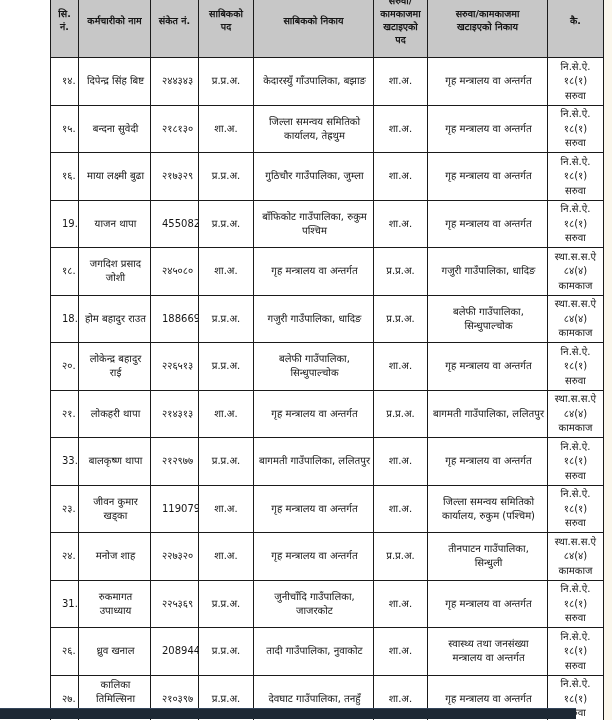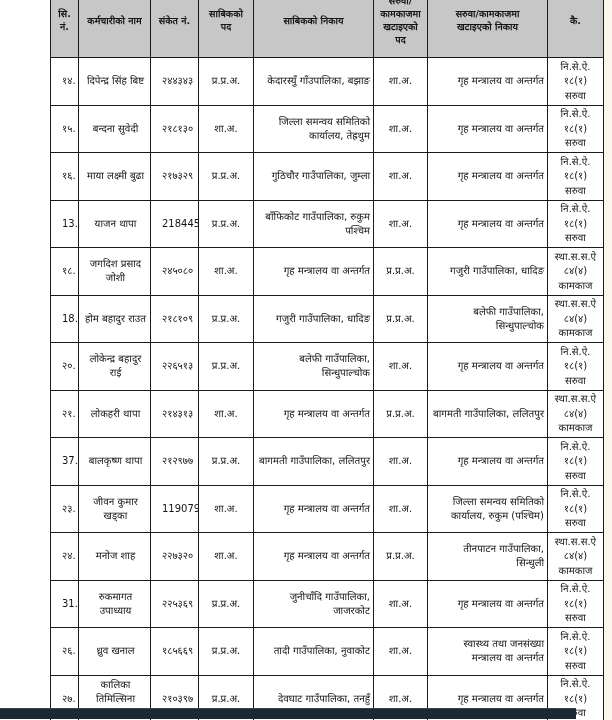--- a/index.html
+++ b/index.html
@@ -42,21 +42,21 @@
     font-weight:bold;font-size:9.5px;line-height:1.35;
     text-align:center;vertical-align:middle;
     white-space:pre-line;padding:1px;
   }
   .doc-table td{
     font-size:10px;line-height:1.4;
     vertical-align:middle;padding:2px 3px;
   }
   td.cell-sn,td.cell-code,td.cell-old-post,td.cell-new-post{text-align:center;padding:2px 11px;}
   td.cell-name{text-align:center;padding-left:5px;}
-  td.cell-old-office,td.cell-new-office{text-align:right;padding-left:5px;}
+  td.cell-old-office,td.cell-new-office{text-align:center;padding-left:5px;}
   td.cell-remark{
     font-size:10px;line-height:1.45;text-align:center;
     white-space:pre-line;padding:1px 0;
   }
   .bottom-bar{
     position:absolute;left:0;top:708px;
     width:576px;height:10px;
     background:var(--bottom-bar);
     border-top:1px solid #33445a;
     z-index:5;
@@ -128,23 +128,23 @@
           <td class="cell-code">२१७३२९</td>
           <td class="cell-old-post">प्र.प्र.अ.</td>
           <td class="cell-old-office">गुठिचौर गाउँपालिका, जुम्ला</td>
           <td class="cell-new-post">शा.अ.</td>
           <td class="cell-new-office">गृह मन्त्रालय वा अन्तर्गत</td>
           <td class="cell-remark">नि.से.ऐ.
 १८(१)
 सरुवा</td>
         </tr>
         <tr>
-          <td class="cell-sn">13.</td>
+          <td class="cell-sn">19.</td>
           <td class="cell-name">याजन थापा</td>
-          <td class="cell-code">218445</td>
+          <td class="cell-code">455082</td>
           <td class="cell-old-post">प्र.प्र.अ.</td>
           <td class="cell-old-office">बाँफिकोट गाउँपालिका, रुकुम पश्चिम</td>
           <td class="cell-new-post">शा.अ.</td>
           <td class="cell-new-office">गृह मन्त्रालय वा अन्तर्गत</td>
           <td class="cell-remark">नि.से.ऐ.
 १८(१)
 सरुवा</td>
         </tr>
         <tr>
           <td class="cell-sn">१८.</td>
@@ -154,21 +154,21 @@
           <td class="cell-old-office">गृह मन्त्रालय वा अन्तर्गत</td>
           <td class="cell-new-post">प्र.प्र.अ.</td>
           <td class="cell-new-office">गजुरी गाउँपालिका, धादिङ</td>
           <td class="cell-remark">स्था.स.स.ऐ
 ८४(४)
 कामकाज</td>
         </tr>
         <tr>
           <td class="cell-sn">18.</td>
           <td class="cell-name">होम बहादुर राउत</td>
-          <td class="cell-code">२१८१०९</td>
+          <td class="cell-code">188669</td>
           <td class="cell-old-post">प्र.प्र.अ.</td>
           <td class="cell-old-office">गजुरी गाउँपालिका, धादिङ</td>
           <td class="cell-new-post">प्र.प्र.अ.</td>
           <td class="cell-new-office">बलेफी गाउँपालिका, सिन्धुपाल्चोक</td>
           <td class="cell-remark">स्था.स.स.ऐ
 ८४(४)
 कामकाज</td>
         </tr>
         <tr>
           <td class="cell-sn">२०.</td>
@@ -188,21 +188,21 @@
           <td class="cell-code">२१४३१३</td>
           <td class="cell-old-post">शा.अ.</td>
           <td class="cell-old-office">गृह मन्त्रालय वा अन्तर्गत</td>
           <td class="cell-new-post">प्र.प्र.अ.</td>
           <td class="cell-new-office">बागमती गाउँपालिका, ललितपुर</td>
           <td class="cell-remark">स्था.स.स.ऐ
 ८४(४)
 कामकाज</td>
         </tr>
         <tr>
-          <td class="cell-sn">37.</td>
+          <td class="cell-sn">33.</td>
           <td class="cell-name">बालकृष्ण थापा</td>
           <td class="cell-code">२१२९७७</td>
           <td class="cell-old-post">प्र.प्र.अ.</td>
           <td class="cell-old-office">बागमती गाउँपालिका, ललितपुर</td>
           <td class="cell-new-post">शा.अ.</td>
           <td class="cell-new-office">गृह मन्त्रालय वा अन्तर्गत</td>
           <td class="cell-remark">नि.से.ऐ.
 १८(१)
 सरुवा</td>
         </tr>
@@ -238,21 +238,21 @@
           <td class="cell-old-office">जुनीचाँदि गाउँपालिका, जाजरकोट</td>
           <td class="cell-new-post">शा.अ.</td>
           <td class="cell-new-office">गृह मन्त्रालय वा अन्तर्गत</td>
           <td class="cell-remark">नि.से.ऐ.
 १८(१)
 सरुवा</td>
         </tr>
         <tr>
           <td class="cell-sn">२६.</td>
           <td class="cell-name">ध्रुव खनाल</td>
-          <td class="cell-code">१८५६६९</td>
+          <td class="cell-code">208944</td>
           <td class="cell-old-post">प्र.प्र.अ.</td>
           <td class="cell-old-office">तादी गाउँपालिका, नुवाकोट</td>
           <td class="cell-new-post">शा.अ.</td>
           <td class="cell-new-office">स्वास्थ्य तथा जनसंख्या मन्त्रालय वा अन्तर्गत</td>
           <td class="cell-remark">नि.से.ऐ.
 १८(१)
 सरुवा</td>
         </tr>
         <tr>
           <td class="cell-sn">२७.</td>

